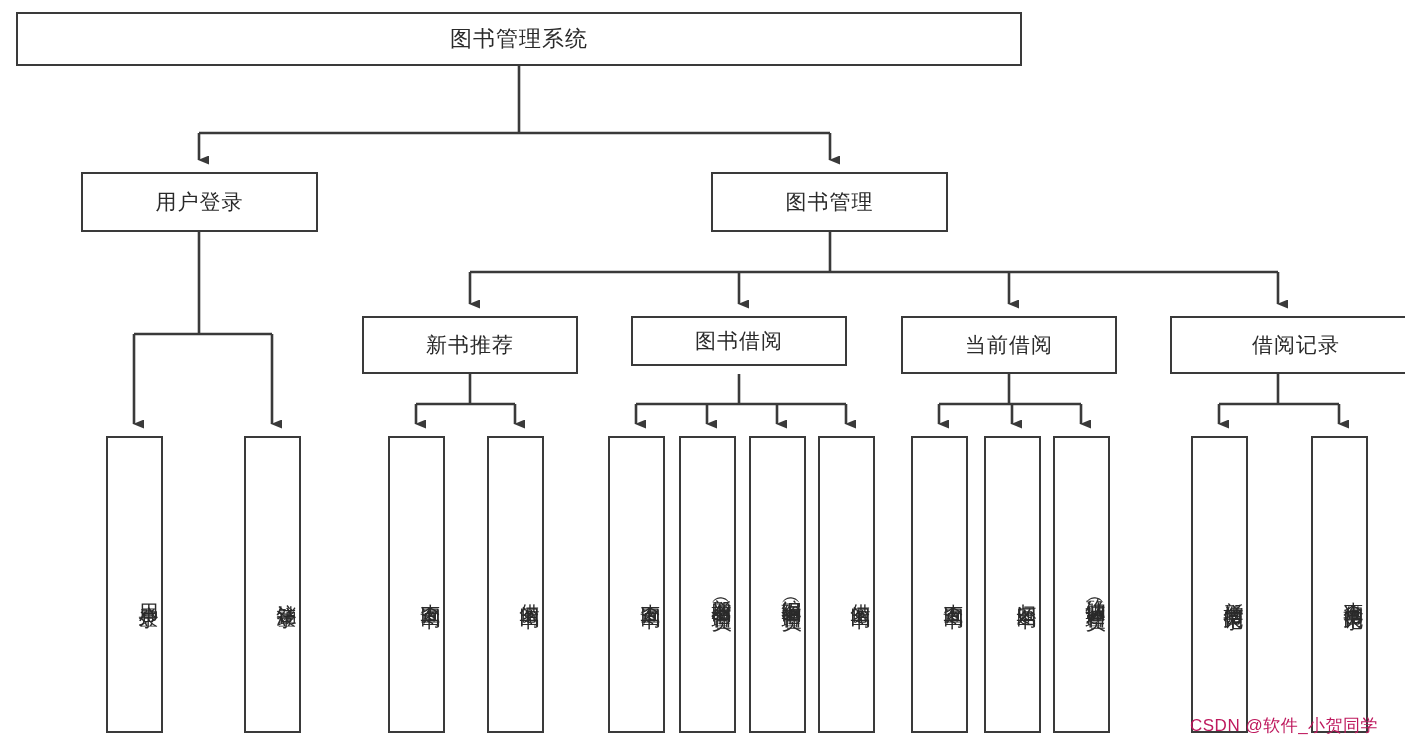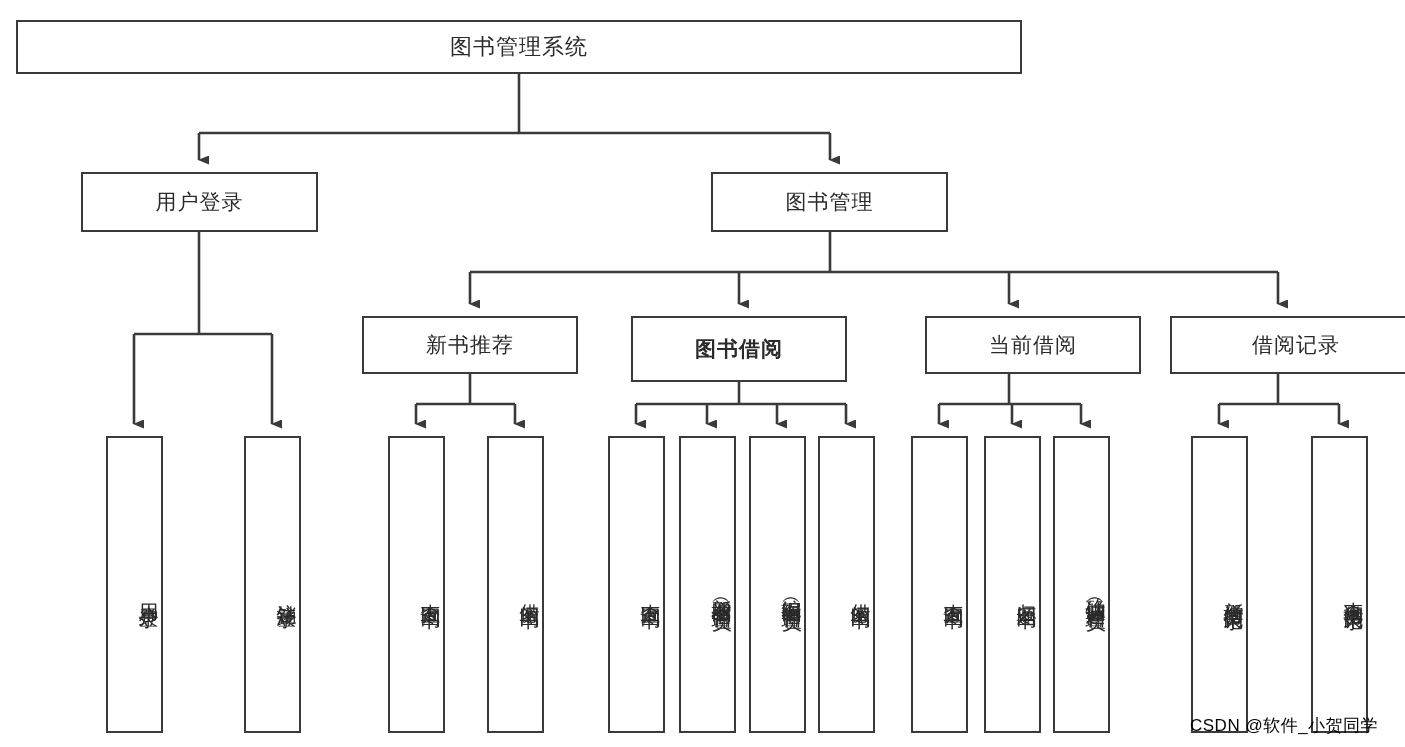--- a/index.html
+++ b/index.html
@@ -52,21 +52,21 @@
     line-height: 1.22;
     letter-spacing: 2px;
     align-items: flex-start;
     justify-content: center;
     padding-top: 14px;
     text-align: center;
   }
   .watermark {
     position: absolute;
     font-size: 17px;
-    color: #000000;
+    color: #be185d;
     white-space: nowrap;
     letter-spacing: 0.5px;
   }
 </style>
 </head>
 <body>
 
 <div id="diagram-root">
 
   <svg id="edges-layer" width="1405" height="747" viewBox="0 0 1405 747" xmlns="http://www.w3.org/2000/svg">
@@ -124,31 +124,31 @@
     </g>
 
     <g stroke="#3a3a3a" stroke-width="2.6" fill="none">
       <line x1="1278" y1="374" x2="1278" y2="404"></line>
       <line x1="1219" y1="404" x2="1339" y2="404"></line>
       <line x1="1219" y1="404" x2="1219" y2="424" marker-end="url(#arrowhead)"></line>
       <line x1="1339" y1="404" x2="1339" y2="424" marker-end="url(#arrowhead)"></line>
     </g>
   </svg>
 
-  <div class="node node-h node-root" id="n-root" style="left: 16px; top: 20px; width: 1006px; height: 54px;">图书管理系统</div>
+  <div class="node node-h node-root" id="n-root" style="left: 16px; top: 12px; width: 1006px; height: 54px;">图书管理系统</div>
 
   <div class="node node-h" id="n-user-login" style="left: 81px; top: 172px; width: 237px; height: 60px;">用户登录</div>
   <div class="node node-h" id="n-book-manage" style="left: 711px; top: 172px; width: 237px; height: 60px; text-align: center;">图书管理</div>
 
   <div class="node node-v" id="n-user-login-do" style="left: 106px; top: 436px; width: 57px; height: 297px;">用户登录</div>
   <div class="node node-v" id="n-user-logout" style="left: 244px; top: 436px; width: 57px; height: 297px;">注销登录</div>
 
   <div class="node node-h" id="n-new-book-recommend" style="left: 362px; top: 316px; width: 216px; height: 58px;">新书推荐</div>
-  <div class="node node-h" id="n-book-borrow" style="left: 631px; top: 316px; width: 216px; height: 66px; font-weight: bold;">图书借阅</div>
-  <div class="node node-h" id="n-current-borrow" style="left: 901px; top: 316px; width: 216px; height: 58px; margin-left: 24px;">当前借阅</div>
+  <div class="node node-h" id="n-book-borrow" style="left: 631px; top: 316px; width: 216px; height: 50px;">图书借阅</div>
+  <div class="node node-h" id="n-current-borrow" style="left: 901px; top: 316px; width: 216px; height: 58px;">当前借阅</div>
   <div class="node node-h" id="n-borrow-record" style="left: 1170px; top: 316px; width: 252px; height: 58px;">借阅记录</div>
 
   <div class="node node-v" id="n-nbr-search-book" style="left: 388px; top: 436px; width: 57px; height: 297px;">查询图书</div>
   <div class="node node-v" id="n-nbr-borrow-book" style="left: 487px; top: 436px; width: 57px; height: 297px;">借阅图书</div>
 
   <div class="node node-v" id="n-bb-search-book" style="left: 608px; top: 436px; width: 57px; height: 297px;">查询图书</div>
   <div class="node node-v" id="n-bb-add-book" style="left: 679px; top: 436px; width: 57px; height: 297px;">新增图书（管理员）</div>
   <div class="node node-v" id="n-bb-edit-book" style="left: 749px; top: 436px; width: 57px; height: 297px;">编辑图书（管理员）</div>
   <div class="node node-v" id="n-bb-borrow-book" style="left: 818px; top: 436px; width: 57px; height: 297px;">借阅图书</div>
 

